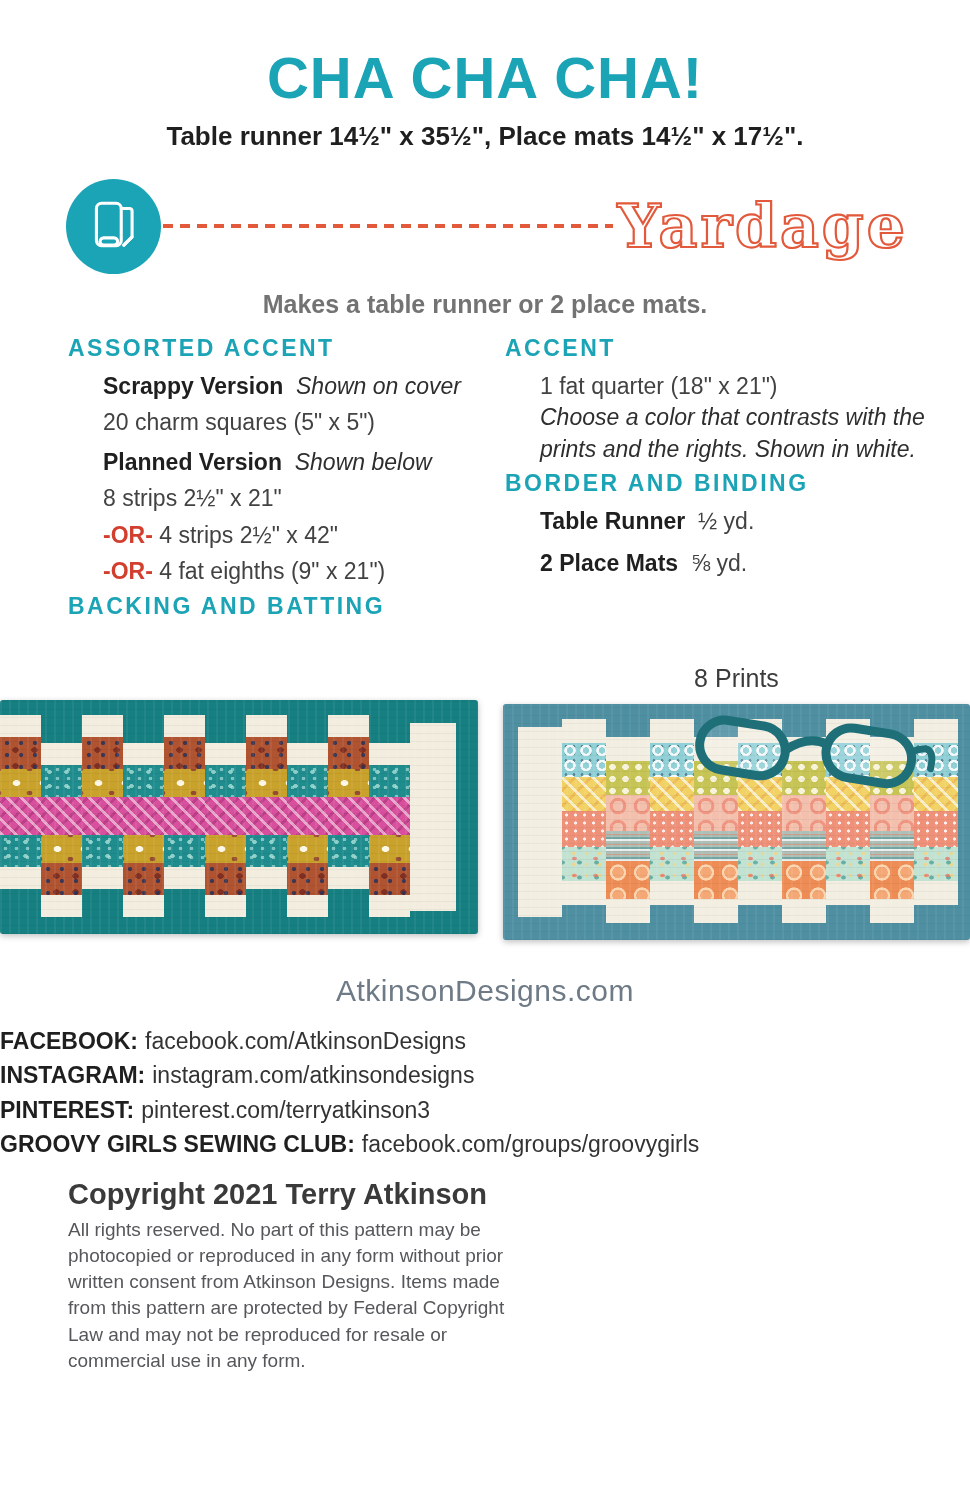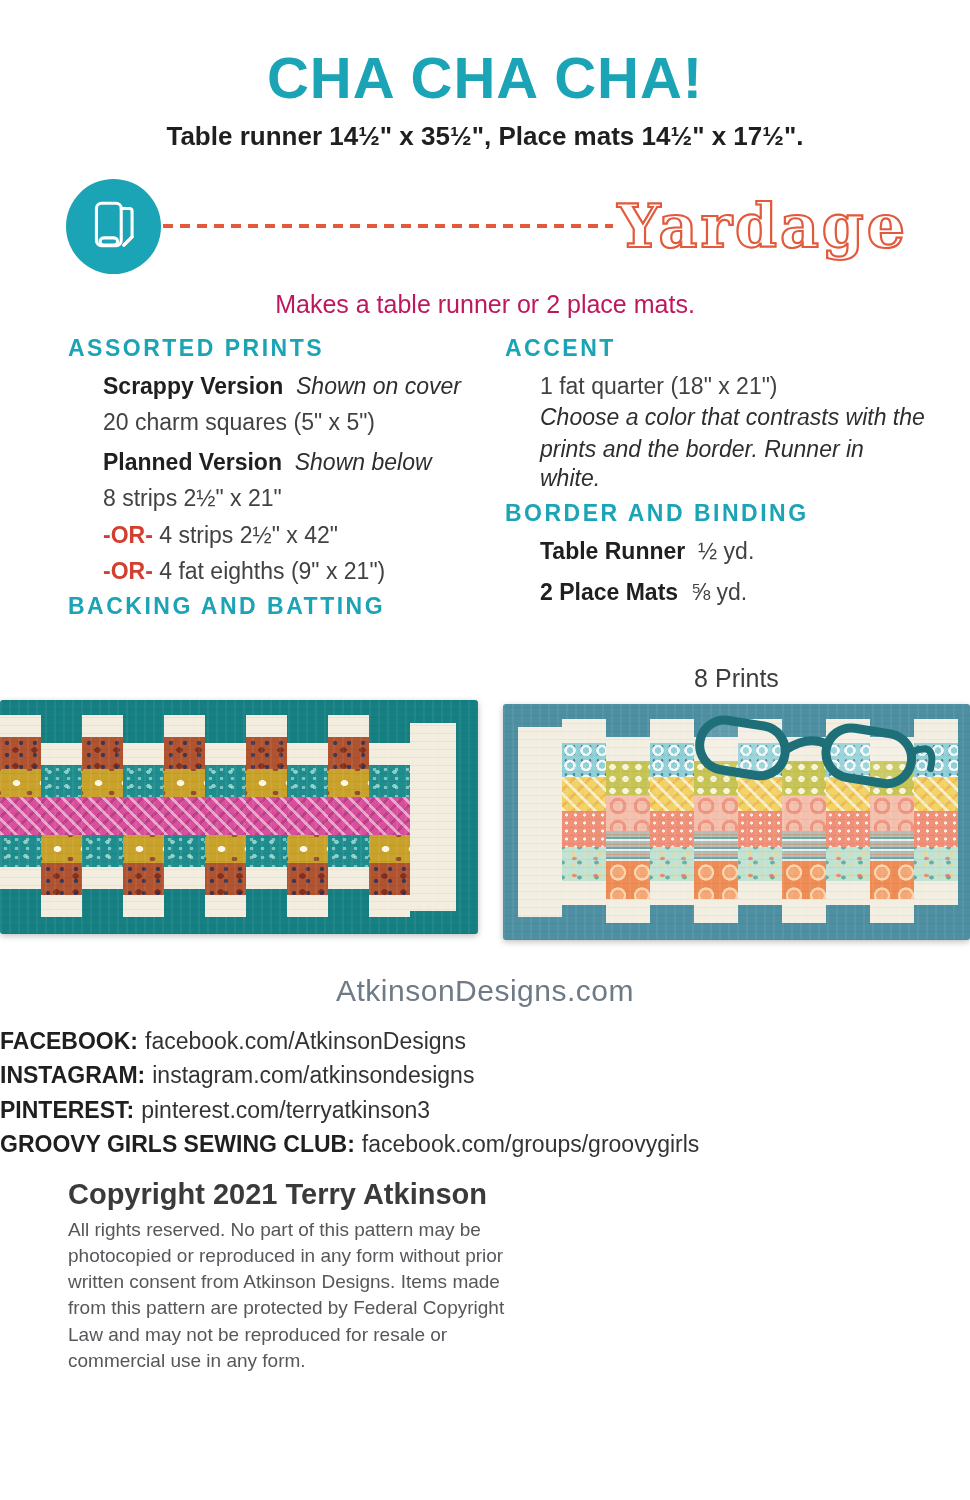--- a/index.html
+++ b/index.html
@@ -14,21 +14,21 @@
   .subtitle { margin-top:14px; font-size:26px; font-style:italic; color:var(--subtle); line-height:1.32; }
   .dims { margin-top:10px; font-size:26px; font-weight:bold; color:#1f1f1f; }
   
   .yardage-row { display:flex; align-items:center; margin:26px 62px 0 66px; height:96px; }
   .yard-circle { flex:none; width:95px; height:95px; border-radius:50%; background:var(--teal);
     display:flex; align-items:center; justify-content:center; }
   .yard-dash { flex:1; height:4px; margin:0 4px 0 2px;
     background:repeating-linear-gradient(90deg, var(--orange) 0 10px, transparent 10px 17px); }
   .yard-word { flex:none; font-family:"DejaVu Serif", serif; font-weight:bold; font-size:60px;
     letter-spacing:3px; color:#ffffff; -webkit-text-stroke:2.2px var(--orange); }
-  .makes { margin-top:16px; text-align:center; font-size:25px; font-weight:normal; color:#be185d; }
+  .makes { margin-top:16px; text-align:center; font-size:25px; font-weight:bold; color:#737373; }
   
   .cols { display:grid; grid-template-columns:437px auto; padding:16px 40px 0 68px; }
   .sec-head { font-size:23px; font-weight:bold; letter-spacing:2.5px; color:var(--teal); margin-top:6px; }
   .sec-head:first-child { margin-top:0; }
   .sec-item { margin:7px 0 0 35px; font-size:23px; color:#424242; line-height:1.28; }
   .sec-item.first { margin-top:10px; }
   .lbl { font-weight:bold; color:#1f1f1f; }
   .note { font-style:italic; color:#2e2e2e; }
   .or { font-weight:bold; color:var(--red); }
   
@@ -120,21 +120,21 @@
       </svg>
     </div>
     <div class="yard-dash"></div>
     <div class="yard-word">Yardage</div>
   </div>
 
   <div class="makes">Makes a table runner or 2 place mats.</div>
 
   <div class="cols">
     <div>
-      <div class="sec-head">ASSORTED PRINTS</div>
+      <div class="sec-head">ASSORTED ACCENT</div>
       <div class="sec-item first">
         <span class="lbl">Scrappy Version</span>&nbsp;
         <span class="note">Shown on cover</span>
       </div>
       <div class="sec-item">20 charm squares (5" x 5")</div>
       <div class="sec-item first">
         <span class="lbl">Planned Version</span>&nbsp;
         <span class="note">Shown below</span>
       </div>
       <div class="sec-item">8 strips 2½" x 21"</div>
@@ -145,21 +145,21 @@
       <div class="sec-item">
         <span class="or">-OR-</span>
         <span>4 fat eighths (9" x 21")</span>
       </div>
       <div class="sec-head">BACKING AND BATTING</div>
     </div>
     <div>
       <div class="sec-head">ACCENT</div>
       <div class="sec-item first">1 fat quarter (18" x 21")</div>
       <div class="sec-item note" style="margin-top:2px;">Choose a color that contrasts with the</div>
-      <div class="sec-item note" style="margin-top:2px;">prints and the border. Runner in white.</div>
+      <div class="sec-item note" style="margin-top:2px;">prints and the rights. Shown in white.</div>
       <div class="sec-head">BORDER AND BINDING</div>
       <div class="sec-item first">
         <span class="lbl">Table Runner</span>&nbsp;
         <span>½ yd.</span>
       </div>
       <div class="sec-item" style="margin-top:12px;">
         <span class="lbl">2 Place Mats</span>&nbsp;
         <span>⅝ yd.</span>
       </div>
     </div>

